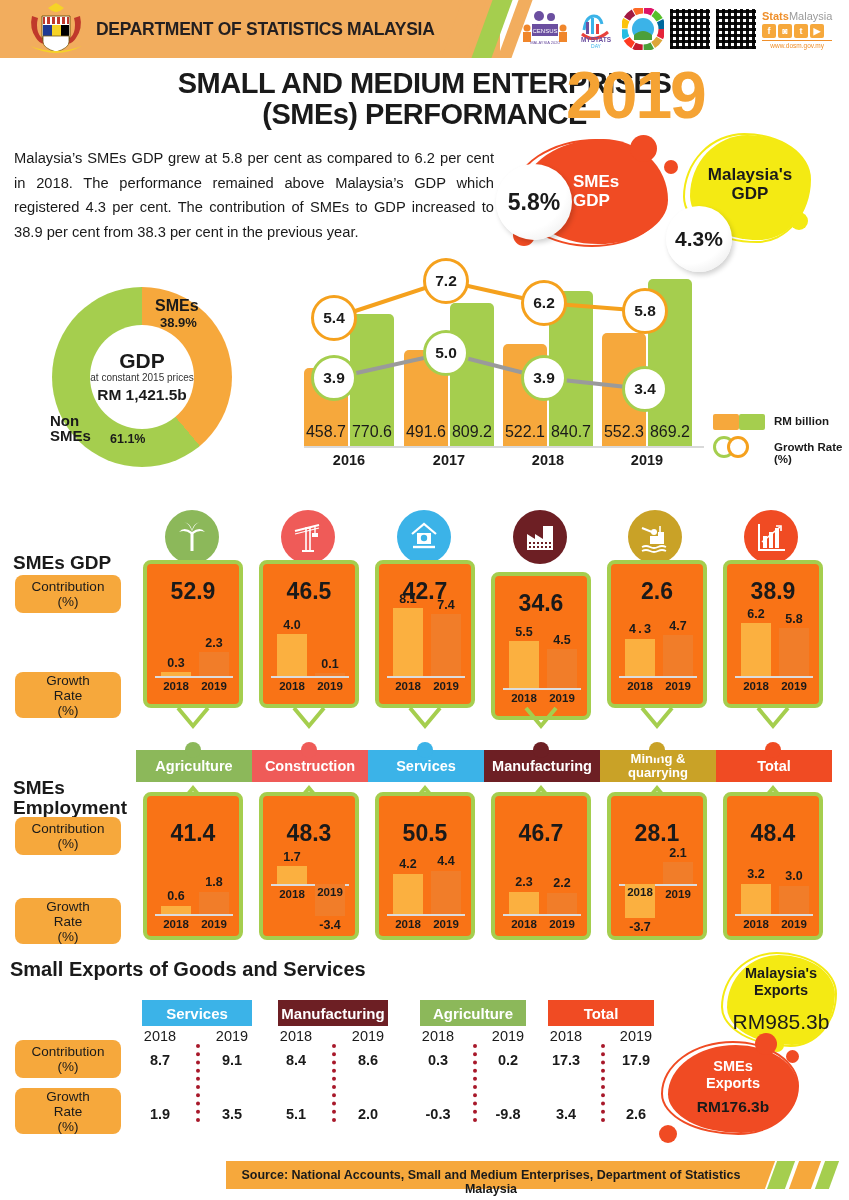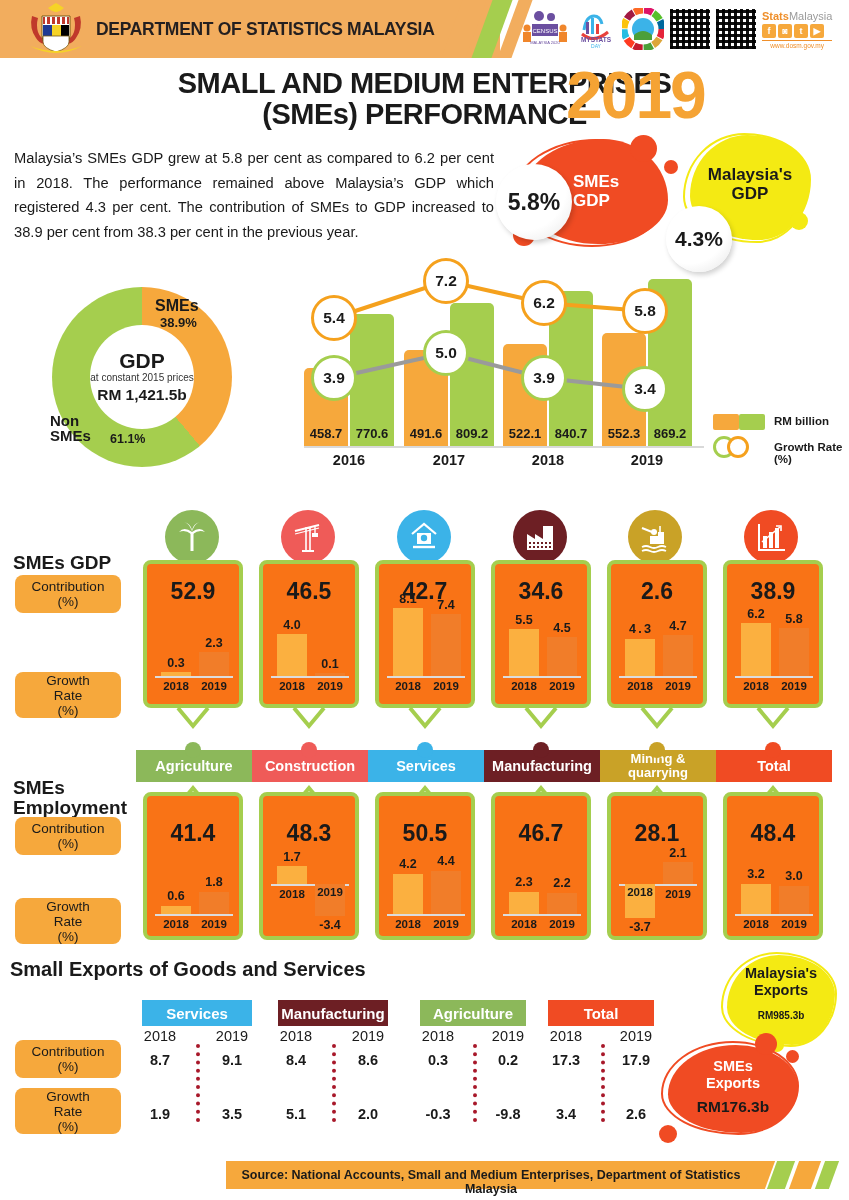--- a/index.html
+++ b/index.html
@@ -86,21 +86,21 @@
   .lbl-smes-pct { position:absolute; left:160px; top:315px; font-size:13px; font-weight:bold; color:#1a1a1a; }
   .lbl-non { position:absolute; left:50px; top:413px; font-size:15px; font-weight:bold; color:#1a1a1a; line-height:15px;}
   .lbl-non-pct { position:absolute; left:110px; top:432px; font-size:12.5px; font-weight:bold; color:#1a1a1a; }
 
   
   .chart { position:absolute; left:300px; top:258px; width:549px; height:210px; }
   .chart-baseline { position:absolute; left:4px; top:188px; width:400px; height:2px; background:#d9d9d9; }
   .bar { position:absolute; bottom:22px; border-radius:5px 5px 0 0; }
   .bar-o { background:#f6a83c; }
   .bar-g { background:#a5ce4e; }
-  .barval { position:absolute; bottom:27px; font-size:13px; font-weight:bold; color:#1a1a1a; text-align:center; }
+  .barval { position:absolute; bottom:27px; font-size:16px; font-weight:normal; color:#1a1a1a; text-align:center; }
   .yearlbl { position:absolute; bottom:0px; font-size:14.5px; font-weight:bold; color:#1a1a1a; text-align:center; width:80px; }
 
   .node { position:absolute; width:46px; height:46px; border-radius:50%; background:#fff;
       display:flex; align-items:center; justify-content:center; font-size:15.5px; font-weight:bold; color:#1a1a1a; z-index:5;}
   .node-o { border:3px solid #f5a11d; }
   .node-g { border:3px solid #a5ce4e; }
   .legend-sw-o { position:absolute; left:413px; top:156px; width:26px; height:16px; background:#f6a83c; border-radius:2px;}
   .legend-sw-g { position:absolute; left:439px; top:156px; width:26px; height:16px; background:#a5ce4e; border-radius:2px;}
   .legend-t1 { position:absolute; left:474px; top:157px; font-size:11.5px; font-weight:bold; color:#1a1a1a;}
   .legend-t2 { position:absolute; left:474px; top:183px; font-size:11.5px; font-weight:bold; color:#1a1a1a;}
@@ -138,22 +138,22 @@
   .exp-dots { position:absolute; width:4px; border-left:4px dotted #a8182a; }
 
   
   .blob-y2 { position:absolute; left:727px; top:955px; width:108px; height:90px;
       background:#f4ea13; border-radius:48% 52% 40% 60% / 58% 44% 56% 42%; }
   .blob-y2-ring { position:absolute; left:721px; top:952px; width:116px; height:95px;
       border:2px solid #f4ea13; border-radius:48% 52% 40% 60% / 58% 44% 56% 42%; }
   .blob-y2-dot { position:absolute; left:770px; top:1038px; width:14px; height:14px; background:#f4ea13; border-radius:50%; }
   .blob-y2-txt { position:absolute; left:723px; top:965px; width:116px; text-align:center; font-size:14.5px;
       font-weight:bold; color:#1a1a1a; line-height:17px;}
-  .blob-y2-val { position:absolute; left:723px; top:1010px; width:116px; text-align:center; font-size:10px;
-      font-weight:bold; color:#1a1a1a;}
+  .blob-y2-val { position:absolute; left:723px; top:1010px; width:116px; text-align:center; font-size:21px;
+      font-weight:normal; color:#1a1a1a;}
 
   .blob-r2 { position:absolute; left:668px; top:1045px; width:130px; height:88px;
       background:#f04b23; border-radius:52% 48% 44% 56% / 56% 48% 52% 44%; }
   .blob-r2-ring { position:absolute; left:661px; top:1041px; width:138px; height:94px;
       border:2px solid #f04b23; border-radius:52% 48% 44% 56% / 56% 48% 52% 44%; }
   .blob-r2-dot1 { position:absolute; left:755px; top:1033px; width:22px; height:22px; background:#f04b23; border-radius:50%; }
   .blob-r2-dot2 { position:absolute; left:786px; top:1050px; width:13px; height:13px; background:#f04b23; border-radius:50%; }
   .blob-r2-dot3 { position:absolute; left:659px; top:1125px; width:18px; height:18px; background:#f04b23; border-radius:50%; }
   .blob-r2-txt { position:absolute; left:668px; top:1058px; width:130px; text-align:center; font-size:14.5px;
       font-weight:bold; color:#fff; line-height:17px;}
@@ -470,21 +470,21 @@
     <div class="card-pct" style="top:14px;">42.7</div>
     <div class="mini-base" style="left:8px; top:112px; width:78px;"></div>
     <div class="mbar mbar-18" style="left:14px; top:44px; width:30px; height:68px;"></div>
     <div class="mbar mbar-19" style="left:52px; top:50px; width:30px; height:62px;"></div>
     <div class="mval" style="left:14px; top:28px; width:30px;">8.1</div>
     <div class="mval" style="left:52px; top:34px; width:30px;">7.4</div>
     <div class="myr" style="left:10px; top:116px; width:38px;">2018</div>
     <div class="myr" style="left:48px; top:116px; width:38px;">2019</div>
   </div>
 
-  <div class="card" style="left:491px; top:560px; width:100px; height:148px;">
+  <div class="card" style="left:491px; top:572px; width:100px; height:148px;">
     <div class="card-pct" style="top:14px;">34.6</div>
     <div class="mini-base" style="left:8px; top:112px; width:78px;"></div>
     <div class="mbar mbar-18" style="left:14px; top:65px; width:30px; height:47px;"></div>
     <div class="mbar mbar-19" style="left:52px; top:73px; width:30px; height:39px;"></div>
     <div class="mval" style="left:14px; top:49px; width:30px;">5.5</div>
     <div class="mval" style="left:52px; top:57px; width:30px;">4.5</div>
     <div class="myr" style="left:10px; top:116px; width:38px;">2018</div>
     <div class="myr" style="left:48px; top:116px; width:38px;">2019</div>
   </div>
 

